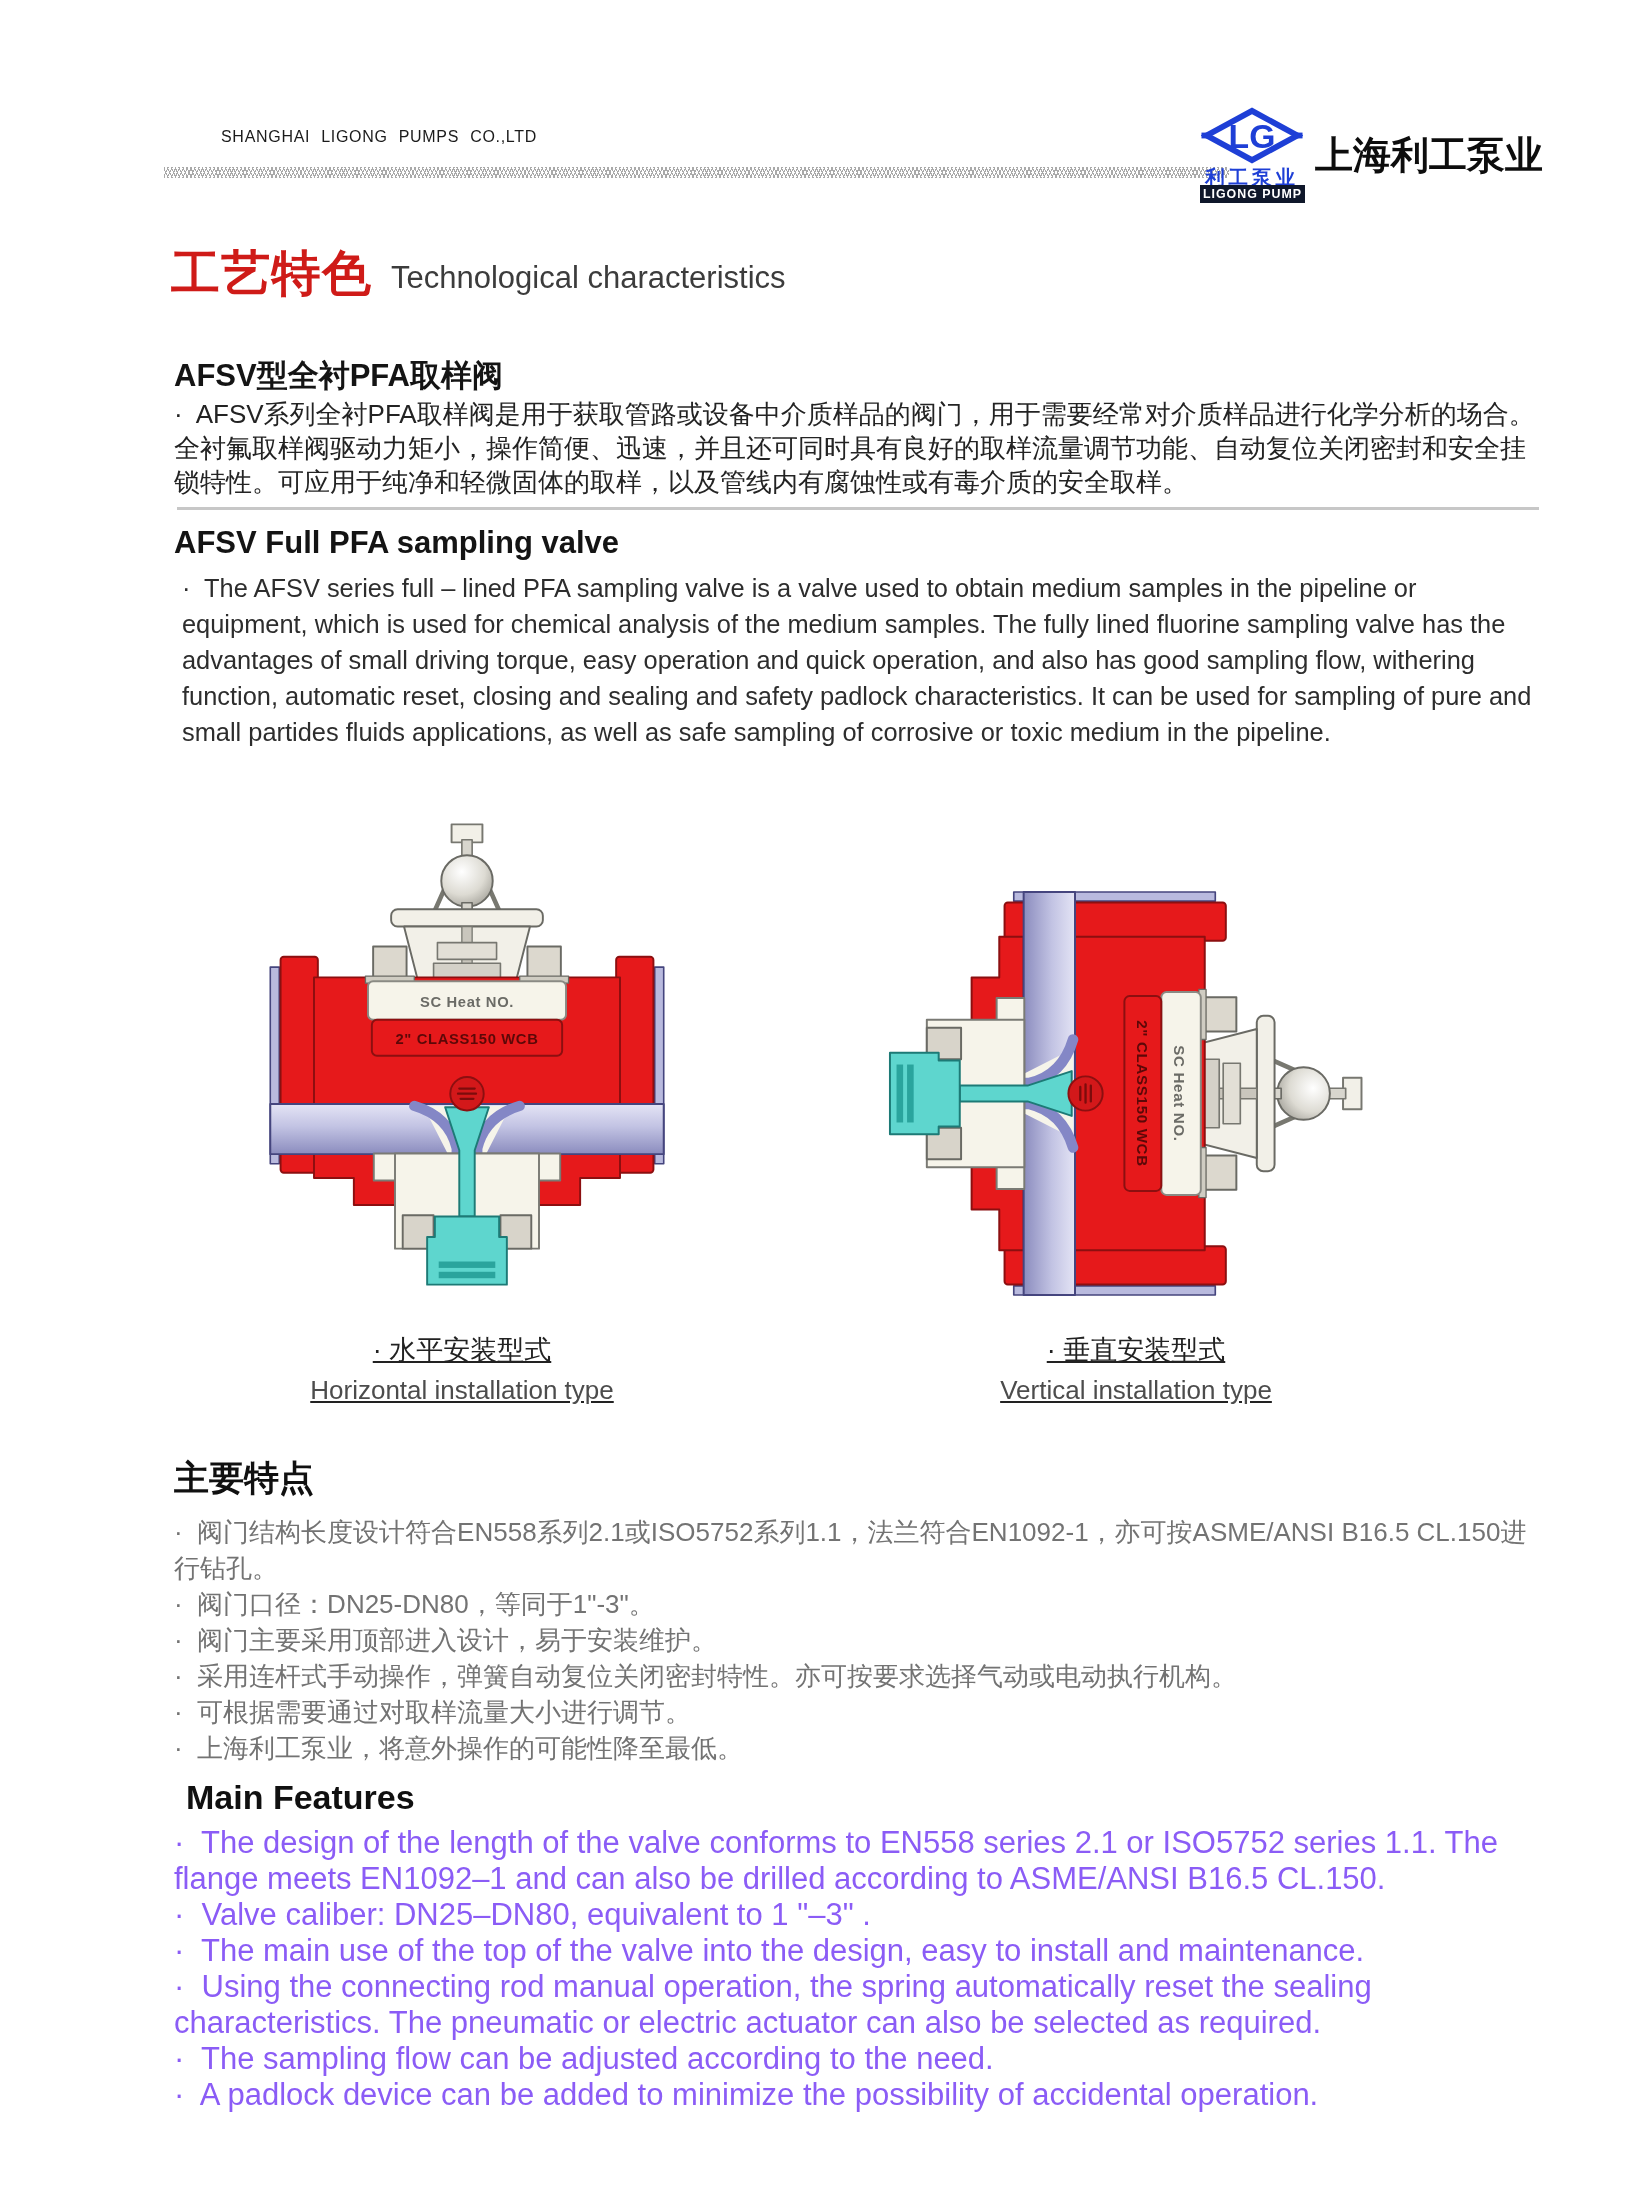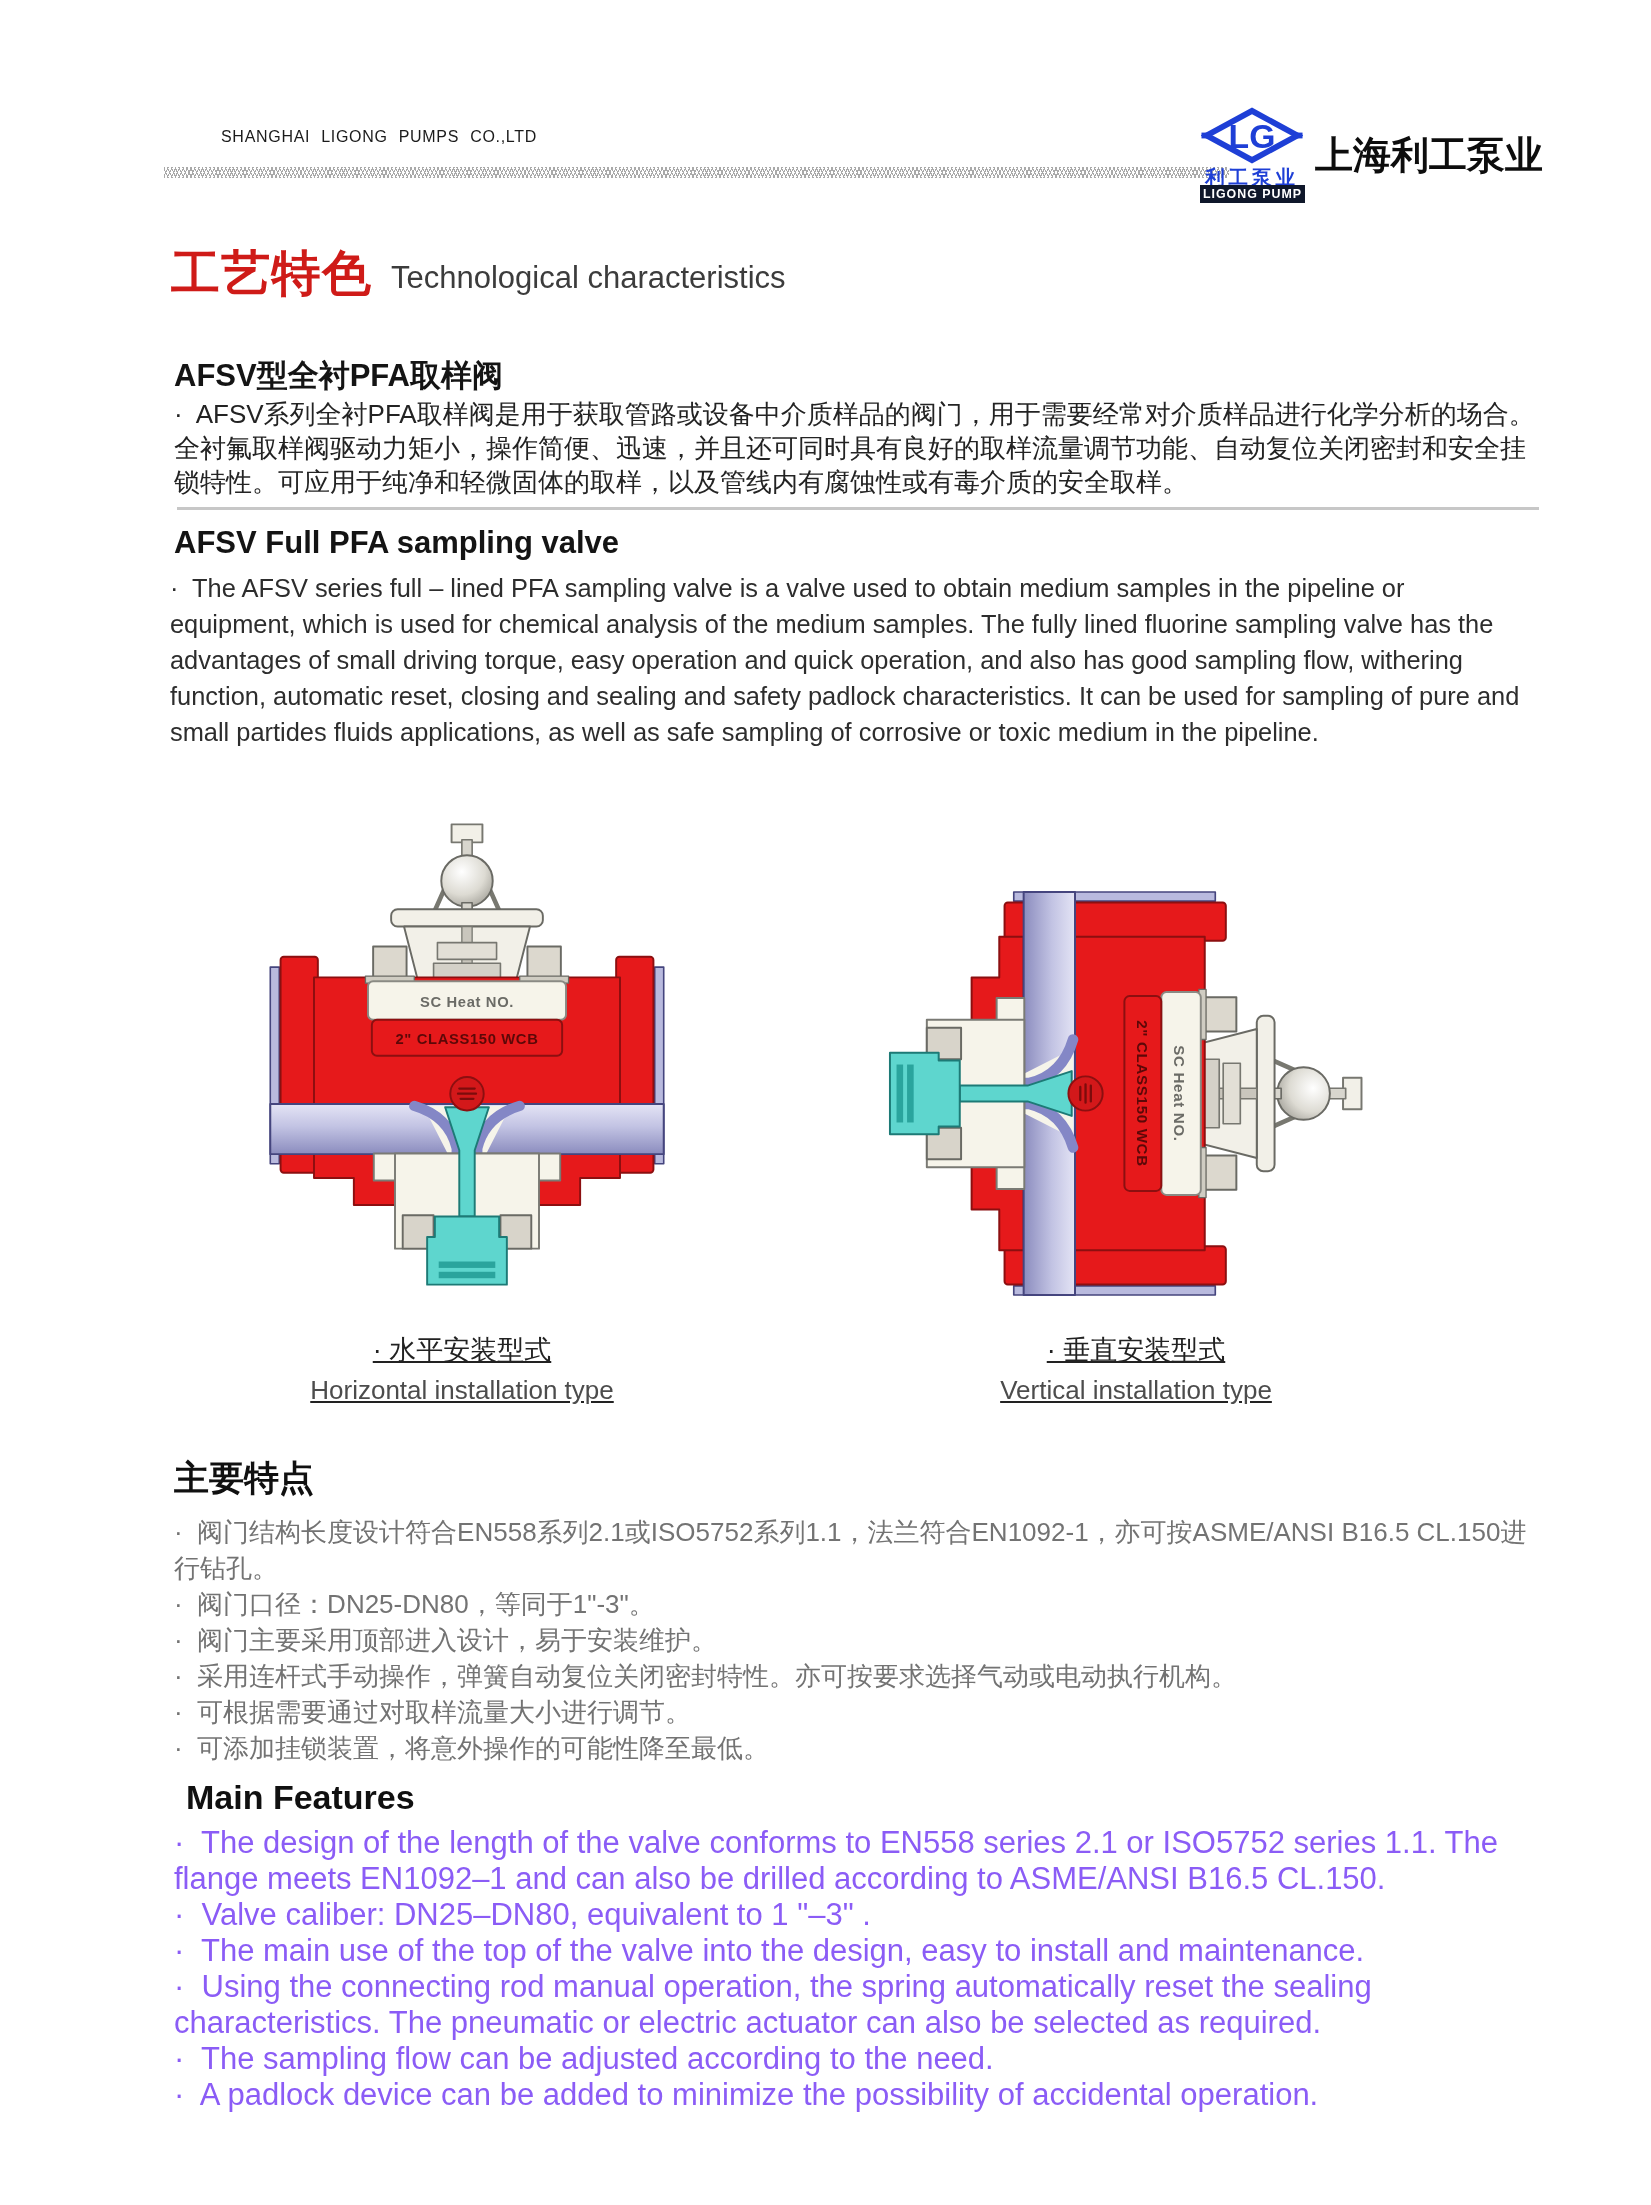--- a/index.html
+++ b/index.html
@@ -41,21 +41,21 @@
   
   .title-cn { left:171px; top:241px; font-size:49px; font-weight:800; color:#cf1b18; letter-spacing:1.3px; white-space:nowrap; }
   .title-en { left:391px; top:260px; font-size:31px; font-weight:500; color:#3c3c3c; white-space:nowrap; }
 
   
   .sec-title { font-size:31px; font-weight:700; color:#141414; white-space:nowrap; }
   .sec1-title { left:174px; top:355px; }
   .sec1-body  { left:174px; top:397px; width:1368px; font-size:26px; line-height:34px; color:#232323; white-space:pre-wrap; }
   .divider    { left:177px; top:507px; width:1362px; height:3.3px; background:#c7c7c7; }
   .sec2-title { left:174px; top:525px; }
-  .sec2-body  { left:170px; top:570px; width:1366px; font-size:25.4px; line-height:36px; color:#2d2d2d; white-space:pre-wrap; }
+  .sec2-body  { left:182px; top:570px; width:1366px; font-size:25.4px; line-height:36px; color:#2d2d2d; white-space:pre-wrap; }
 
   
   .fig1 { left:242px;  top:819px; width:450px; height:489px; }
   .fig2 { left:866px; top:863px; width:501px; height:461px; }
   .caption { width:456px; text-align:center;text-decoration:underline; }
   .cap1 { left:234px;  top:1332px; }
   .cap2 { left:908px; top:1332px; }
   .caption .cn { font-size:27px; color:#222; }
   .caption .en { font-size:26px; color:#4c4c4c; margin-top:6.5px; }
 
@@ -202,21 +202,21 @@
     <div class="en">Vertical installation type</div>
   </div>
 
   <h2 class="abs feat-cn-title">主要特点</h2>
   <div class="abs feat-cn-list">
     <p>·  阀门结构长度设计符合EN558系列2.1或ISO5752系列1.1，法兰符合EN1092-1，亦可按ASME/ANSI B16.5 CL.150进行钻孔。</p>
     <p>·  阀门口径：DN25-DN80，等同于1"-3"。</p>
     <p>·  阀门主要采用顶部进入设计，易于安装维护。</p>
     <p>·  采用连杆式手动操作，弹簧自动复位关闭密封特性。亦可按要求选择气动或电动执行机构。</p>
     <p>·  可根据需要通过对取样流量大小进行调节。</p>
-    <p>·  可添加挂锁装置，将意外操作的可能性降至最低。</p>
+    <p>·  上海利工泵业，将意外操作的可能性降至最低。</p>
   </div>
 
   <h2 class="abs feat-en-title">Main Features</h2>
   <div class="abs feat-en-list">
     <p>·  The design of the length of the valve conforms to EN558 series 2.1 or ISO5752 series 1.1. The flange meets EN1092–1 and can also be drilled according to ASME/ANSI B16.5 CL.150.</p>
     <p>·  Valve caliber: DN25–DN80, equivalent to 1 "–3" .</p>
     <p>·  The main use of the top of the valve into the design, easy to install and maintenance.</p>
     <p>·  Using the connecting rod manual operation, the spring automatically reset the sealing characteristics. The pneumatic or electric actuator can also be selected as required.</p>
     <p>·  The sampling flow can be adjusted according to the need.</p>
     <p>·  A padlock device can be added to minimize the possibility of accidental operation.</p>

